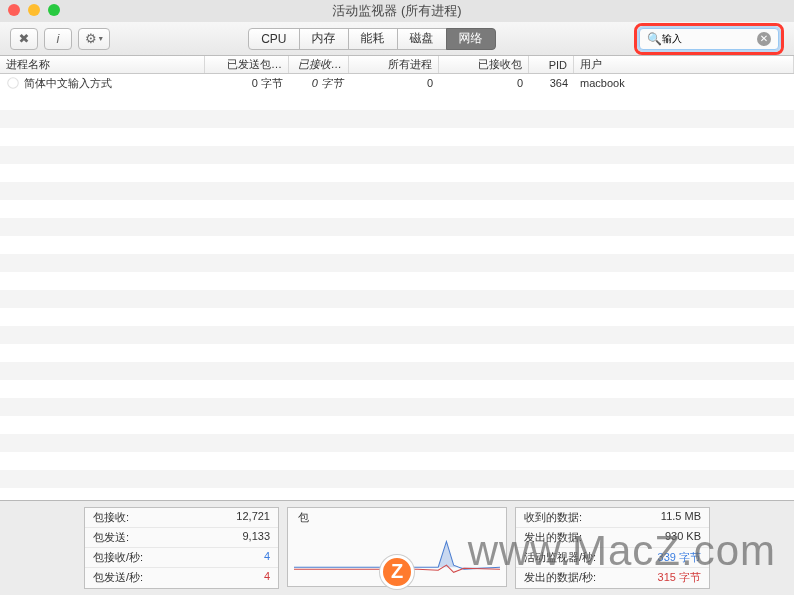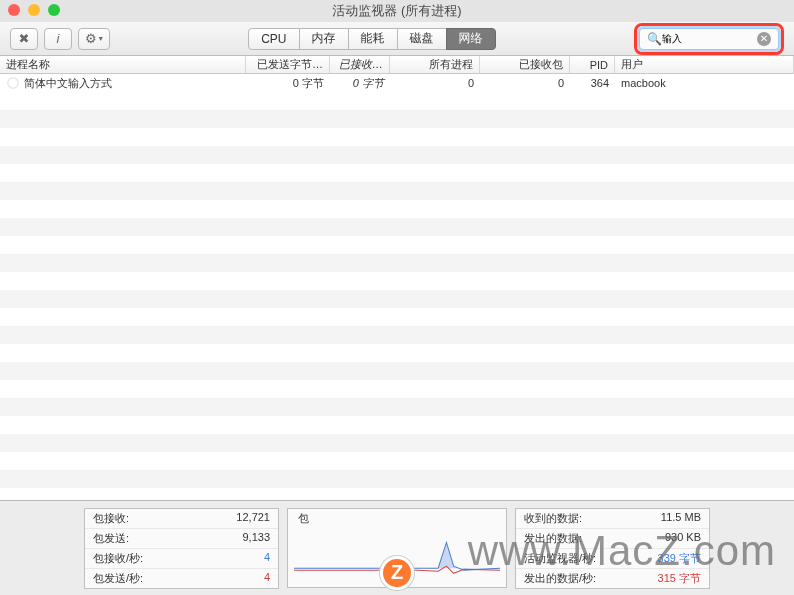--- a/index.html
+++ b/index.html
@@ -20,34 +20,34 @@
     .tab:first-child { border-radius: 4px 0 0 4px; }
     .tab:last-child { border-radius: 0 4px 4px 0; }
     .tab + .tab { margin-left: -1px; }
     .tab.active { background: #7a7a7a; color: #fff; border-color: #6a6a6a; }
     .search-wrap { position: relative; border: 3px solid #ff3b30; border-radius: 8px; padding: 2px; }
     .search { height: 22px; width: 140px; border: 1px solid #9ac9f3; border-radius: 4px; padding: 0 20px 0 22px; font-size: 10px; background: #fbfbfb; box-shadow: 0 0 0 2px #bcd7f2; }
     .sicon { position: absolute; left: 10px; top: 50%; transform: translateY(-50%); color: #888; font-size: 12px; pointer-events: none; }
     .sclear { position: absolute; right: 10px; top: 50%; transform: translateY(-50%); width: 14px; height: 14px; border-radius: 50%; background: #9c9c9c; color: #fff; font-size: 10px; display: flex; align-items: center; justify-content: center; cursor: pointer; }
     .headers { height: 18px; background: linear-gradient(#ffffff,#f1f1f1); border-bottom: 1px solid #c8c8c8; display: flex; font-size: 11px; color: #333; }
     .hc { padding: 2px 6px; border-right: 1px solid #d8d8d8; display: flex; align-items: center; white-space: nowrap; overflow: hidden; }
-    .c0 { width: 246px; }
+    .c0 { width: 205px; }
     .c1 { width: 84px; justify-content: flex-end; }
     .c2 { width: 60px; justify-content: flex-end; font-style: italic; }
     .c3 { width: 90px; justify-content: flex-end; }
     .c4 { width: 90px; justify-content: flex-end; }
     .c5 { width: 45px; justify-content: flex-end; }
     .c6 { flex: 1; }
     .rows { flex: 1; background: #ffffff; overflow: auto; }
     .row { display: flex; height: 18px; font-size: 11px; color: #333; align-items: center; }
     .row:nth-child(odd) { background: #ffffff; }
     .row:nth-child(even) { background: #f4f4f4; }
     .cell { padding: 0 6px; height: 100%; display: flex; align-items: center; text-align: right; }
     .cell .pi { width: 14px; height: 14px; margin-right: 4px; opacity: 0.3; }
-    .footer { height: 95px; background: #ececec; border-top: 1px solid #b8b8b8; display: flex; align-items: center; justify-content: center; padding: 6px 10px; gap: 8px; }
+    .footer { height: 95px; background: #ececec; border-top: 1px solid #b8b8b8; display: flex; justify-content: center; padding: 6px 10px; gap: 8px; }
     .panel { border: 1px solid #c0c0c0; background: #fafafa; font-size: 11px; color: #333; }
     .panel.left, .panel.right { width: 195px; }
     .panel.mid { width: 220px; height: 80px; position: relative; }
     .prow { display: flex; justify-content: space-between; padding: 2px 8px; border-bottom: 1px solid #e8e8e8; }
     .prow:last-child { border-bottom: none; }
     .chart { position: absolute; inset: 18px 6px 6px 6px; }
     .chart-label { position: absolute; left: 10px; top: 2px; font-size: 11px; }
     .zmark { position: absolute; left: 50%; top: 82%; transform: translate(-50%,-50%); width: 34px; height: 34px; border-radius: 50%; background: #ff7a2e; color: #fff; display: flex; align-items: center; justify-content: center; font-weight: bold; font-size: 20px; border: 3px solid #fff; box-shadow: 0 0 0 1px #ccc; }
     .watermark { position: absolute; right: 18px; bottom: 20px; font-size: 42px; color: #686868; opacity: 0.7; letter-spacing: 1px; font-family: Arial; pointer-events: none; }
     .empty-rows { display: flex; flex-direction: column; }
@@ -90,21 +90,21 @@
 
     <div class="search-wrap">
       <span class="sicon">🔍</span>
       <input class="search" type="text" value="输入" style="">
       <span class="sclear">✕</span>
     </div>
   </div>
 
   <div class="headers">
     <div class="hc c0">进程名称</div>
-    <div class="hc c1">已发送字节…</div>
+    <div class="hc c1">已发送包…</div>
     <div class="hc c2">已接收…</div>
     <div class="hc c3">所有进程</div>
     <div class="hc c4">已接收包</div>
     <div class="hc c5">PID</div>
     <div class="hc c6">用户</div>
   </div>
 
   <div class="rows">
     <div class="row">
       <div class="cell c0">

